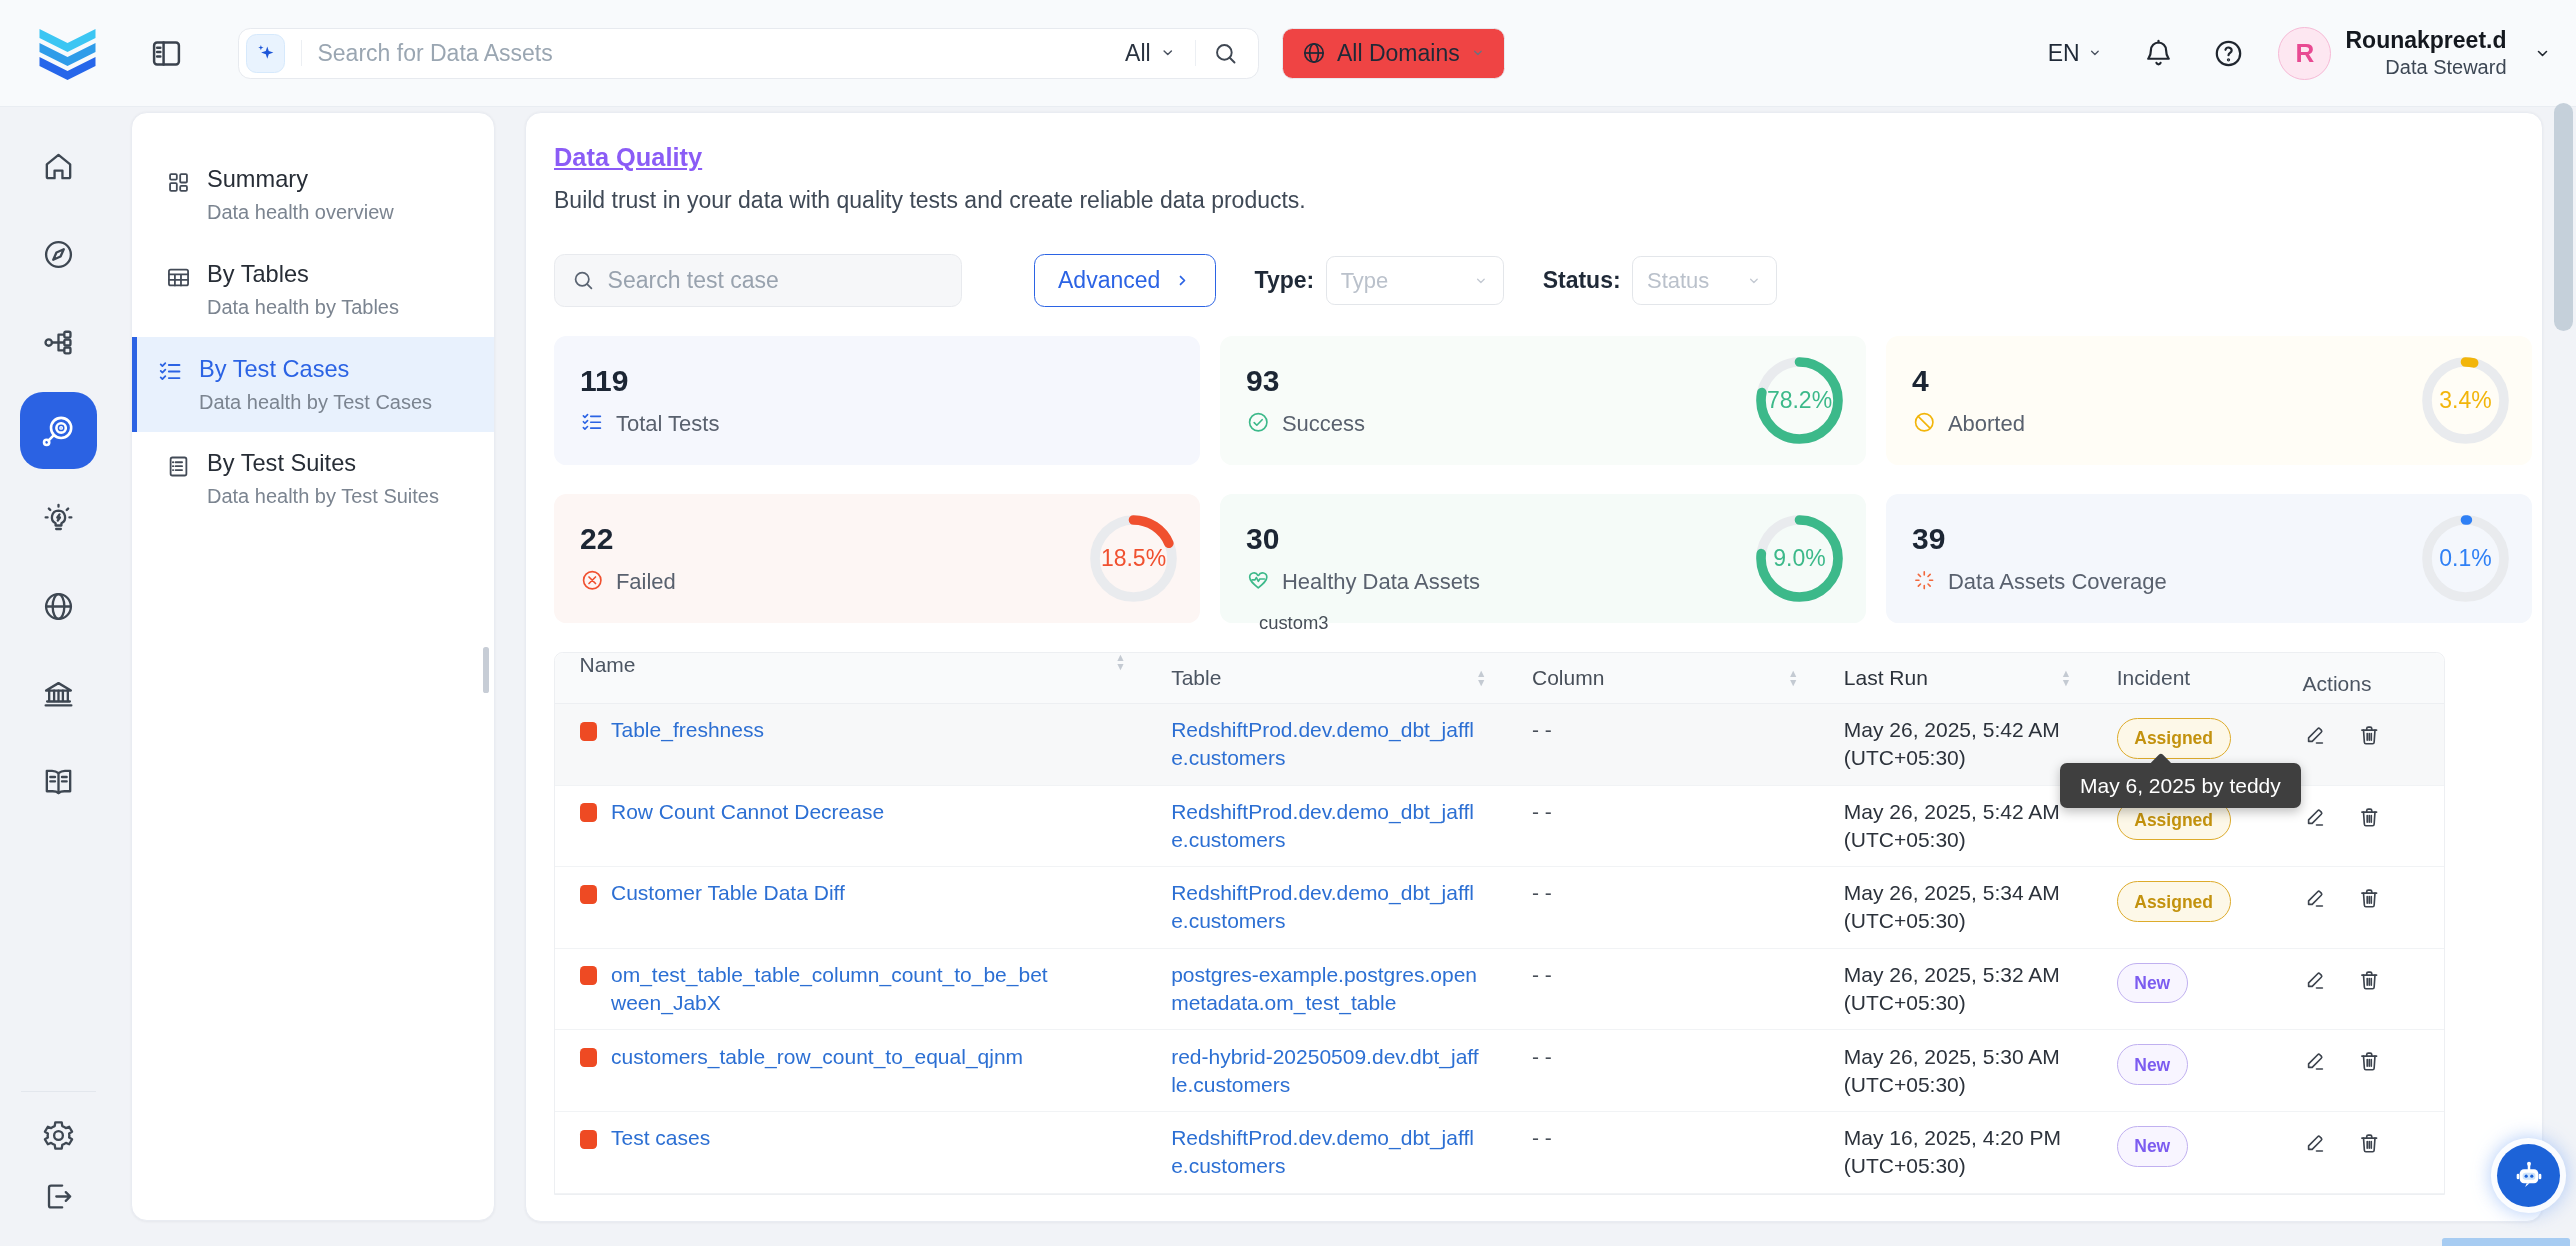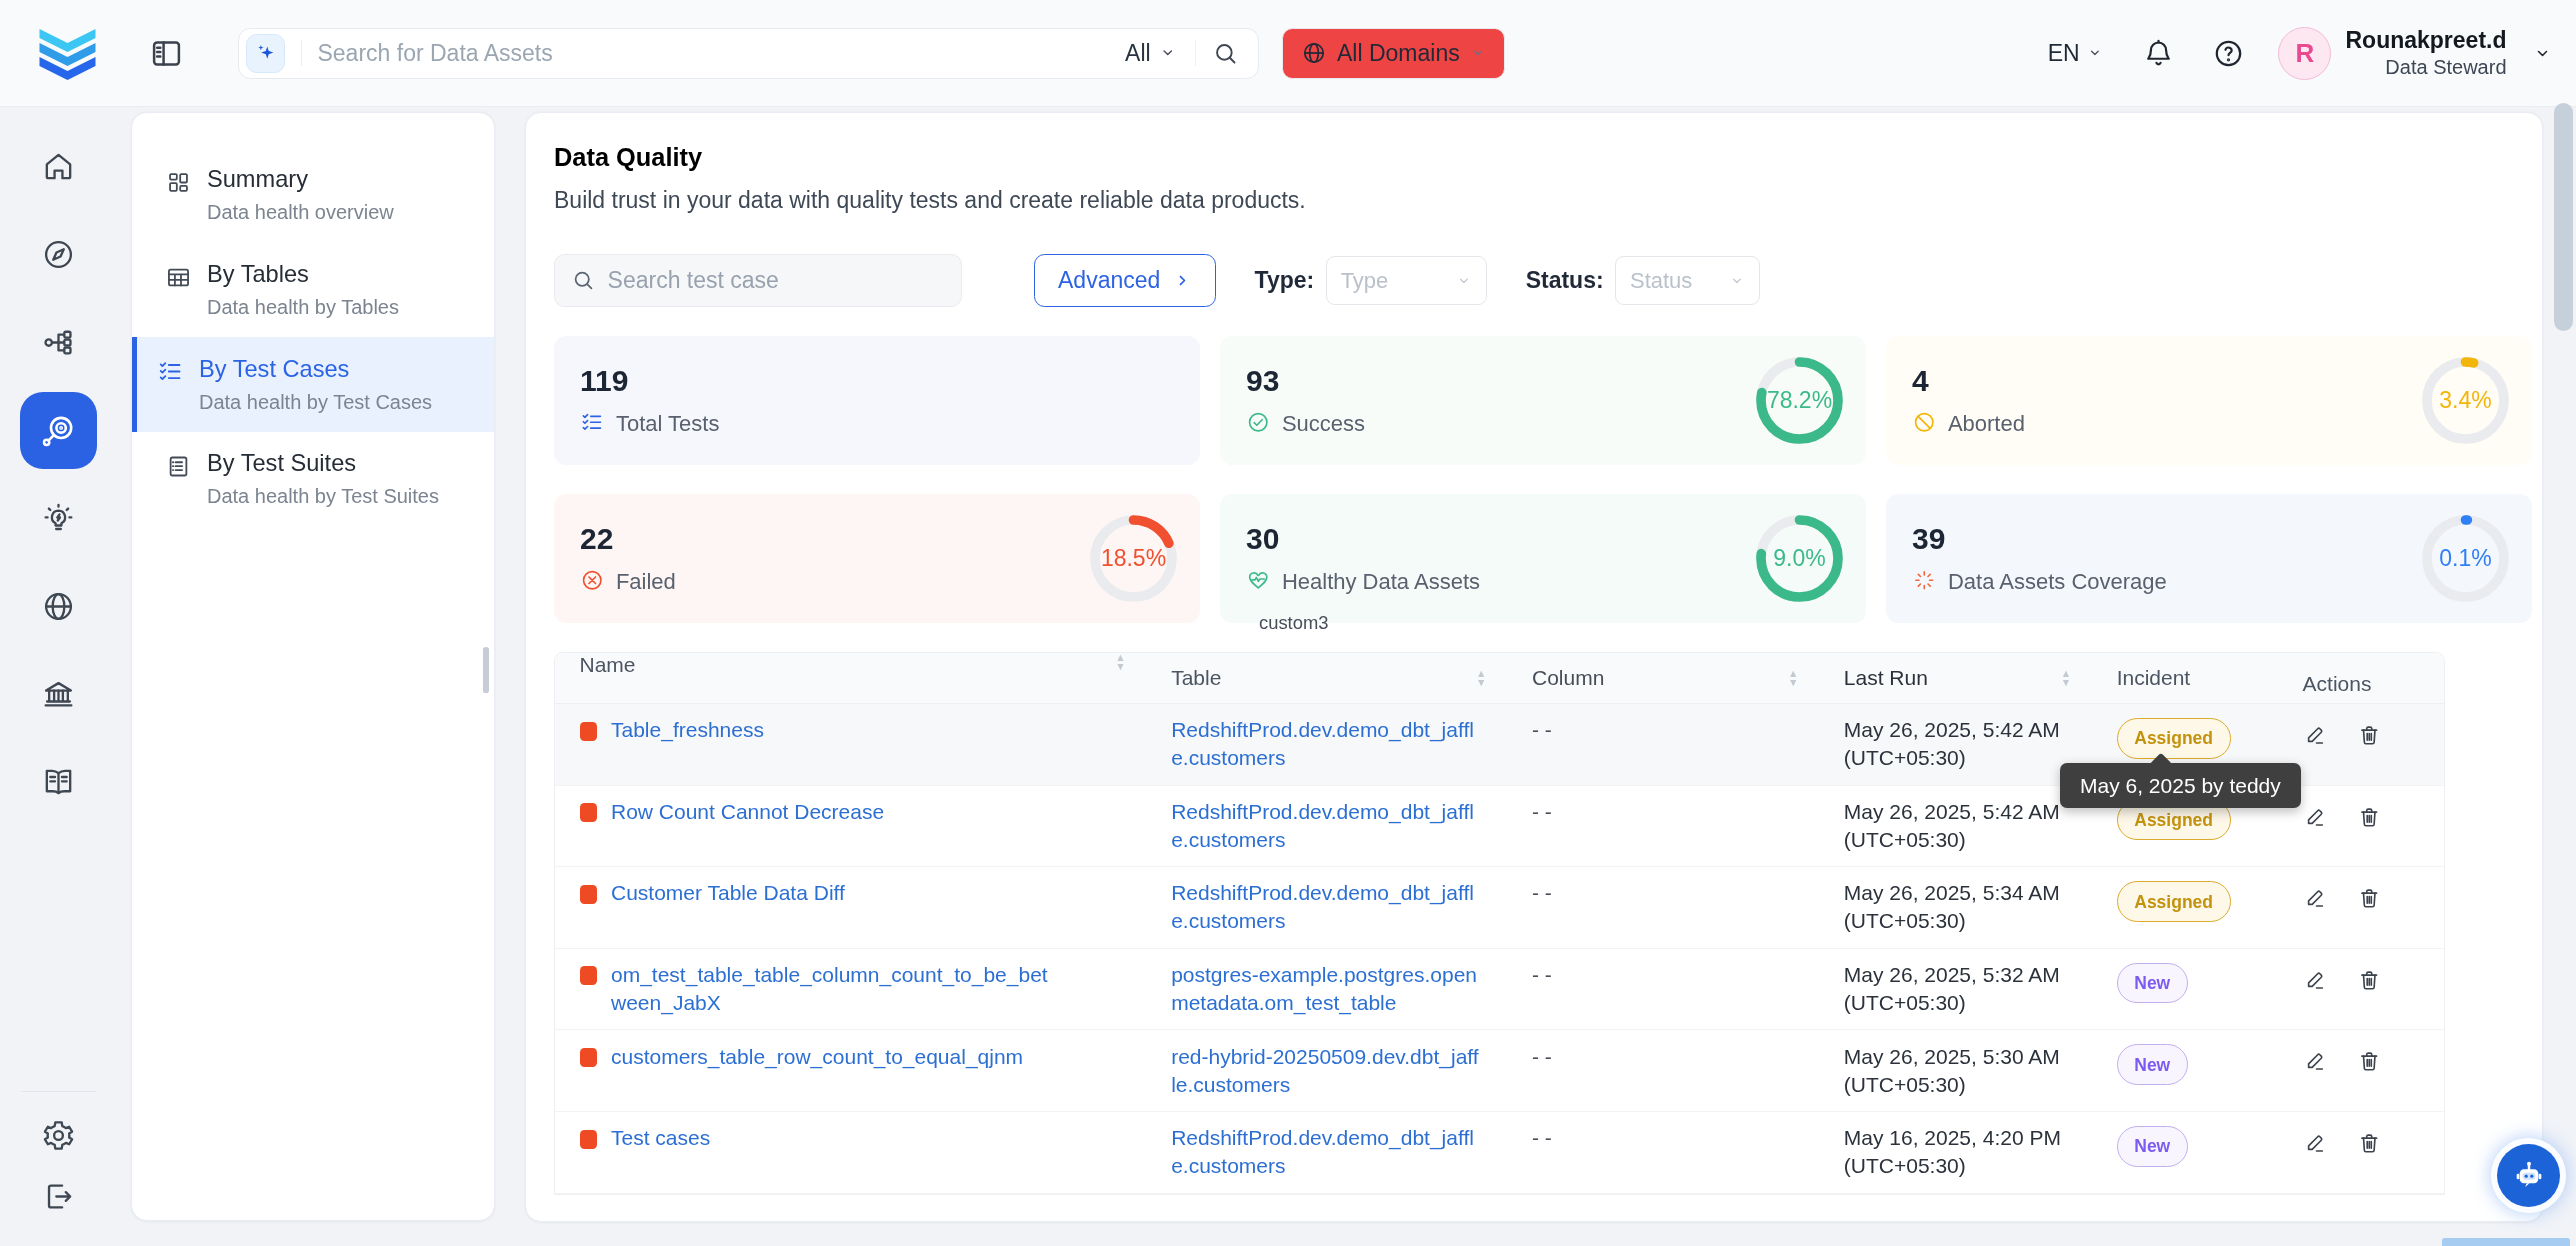--- a/index.html
+++ b/index.html
@@ -65,34 +65,34 @@
   .nav-desc { font-size:20px; color:#7b8490; margin-top:7.9px; }
   .nav-item.active { background:#e8f1fd;padding-left:25px; }
   .nav-item.active::before { content:""; position:absolute; left:0; top:0; bottom:0; width:5.3px; background:#2b62e3; }
   .nav-item.active .nav-title, .nav-item.active .nicon { color:#2b63e4; }
   .panel-thumb { position:absolute; right:5.3px; top:534px; width:5.3px; height:46px; background:#c7cdd6; border-radius:2.6px; }
 
   
   .main { position:absolute; left:525px; top:112px; width:2018px; height:1110px; background:#fff;
           border:0.9px solid #e9ecf2; border-radius:15.8px; box-shadow:0 0.9px 2.6px rgba(16,24,40,.05);
           padding:30px 0 0 28px; overflow:hidden; }
-  .pg-title { font-size:25.4px; font-weight:700; color:#000000; }
+  .pg-title { font-size:25.4px; font-weight:700; color:#8b5cf6;text-decoration:underline; }
   .pg-sub { font-size:23px; color:#3f4956; margin-top:15px; }
   .filter-row { margin-top:40px; display:flex; align-items:center; height:53px; }
   .tc-search { width:408px; height:53px; background:#f6f7f9; border:0.9px solid #e8eaee; border-radius:10.5px;
                display:flex; align-items:center; padding:0 15.8px; gap:12.3px; }
   .tc-search svg { width:24.5px; height:24.5px; color:#5a6472; flex:none; }
   .tc-search input { flex:1; border:none; outline:none; background:transparent; font-family:inherit;
                      font-size:23px; color:#2a3340; }
   .tc-search input::placeholder { color:#98a2ae; }
   .adv-btn { margin-left:72px; height:53px; padding:0 23px; background:#fff; border:1.8px solid #2b63e4;
              border-radius:10.5px; color:#2b63e4; font-size:23px; display:flex; align-items:center; gap:12.3px; cursor:pointer; }
   .adv-btn svg { width:19px; height:19px; }
   .flabel { font-size:23px; color:#1f2937; font-weight:600; margin-left:39px; }
-  .fselect { margin-left:11.4px; width:161px; height:49px; background:#fff; border:0.9px solid #e3e6ea; border-radius:8.8px;
+  .fselect { margin-left:11.4px; width:178px; height:49px; background:#fff; border:0.9px solid #e3e6ea; border-radius:8.8px;
              display:flex; align-items:center; justify-content:space-between; padding:0 14px; cursor:pointer; }
   .fselect .ph { font-size:22px; color:#bac1cb; }
   .fselect svg { width:15.8px; height:15.8px; color:#c3c9d2; }
 
   
   .stats { margin-top:29px; width:1978px; display:grid; grid-template-columns:repeat(3,1fr);
            column-gap:20px; row-gap:29px; }
   .stat-card { height:129px; border-radius:12.3px; padding:0 21px 0 26px; display:flex; align-items:center;
                justify-content:space-between; }
   .stat-value { font-size:30px; font-weight:700; color:#1c2634; }

